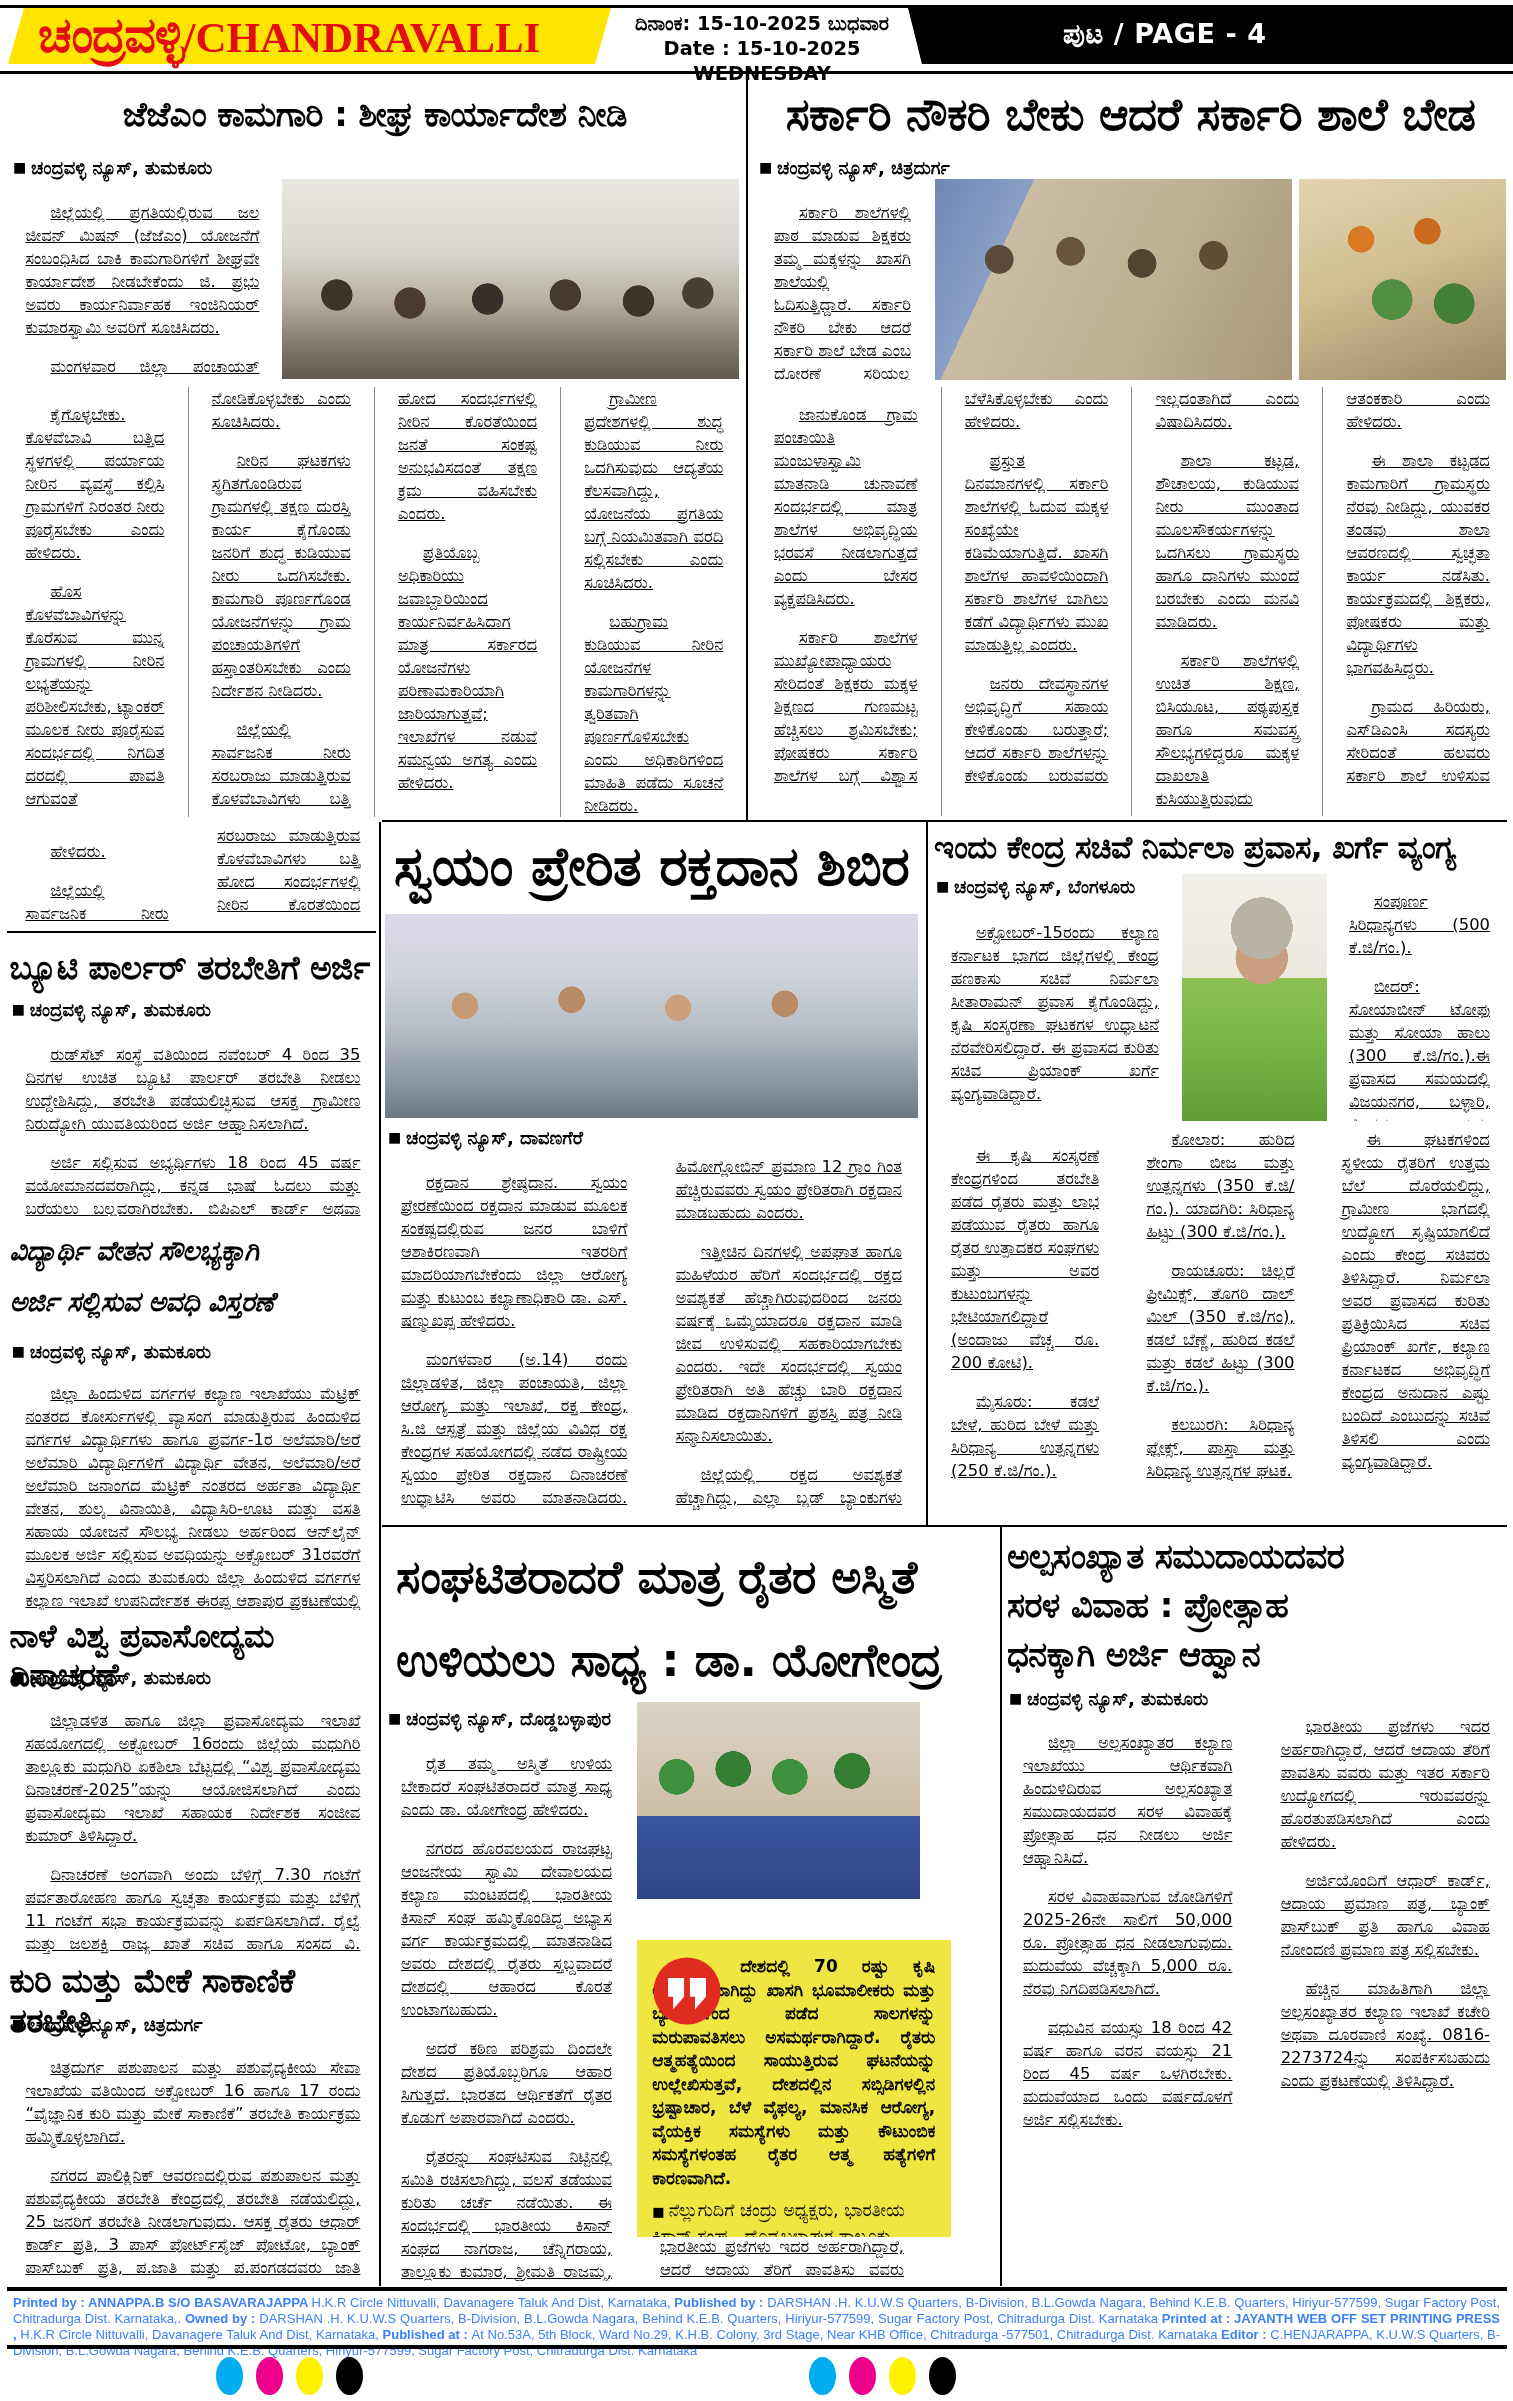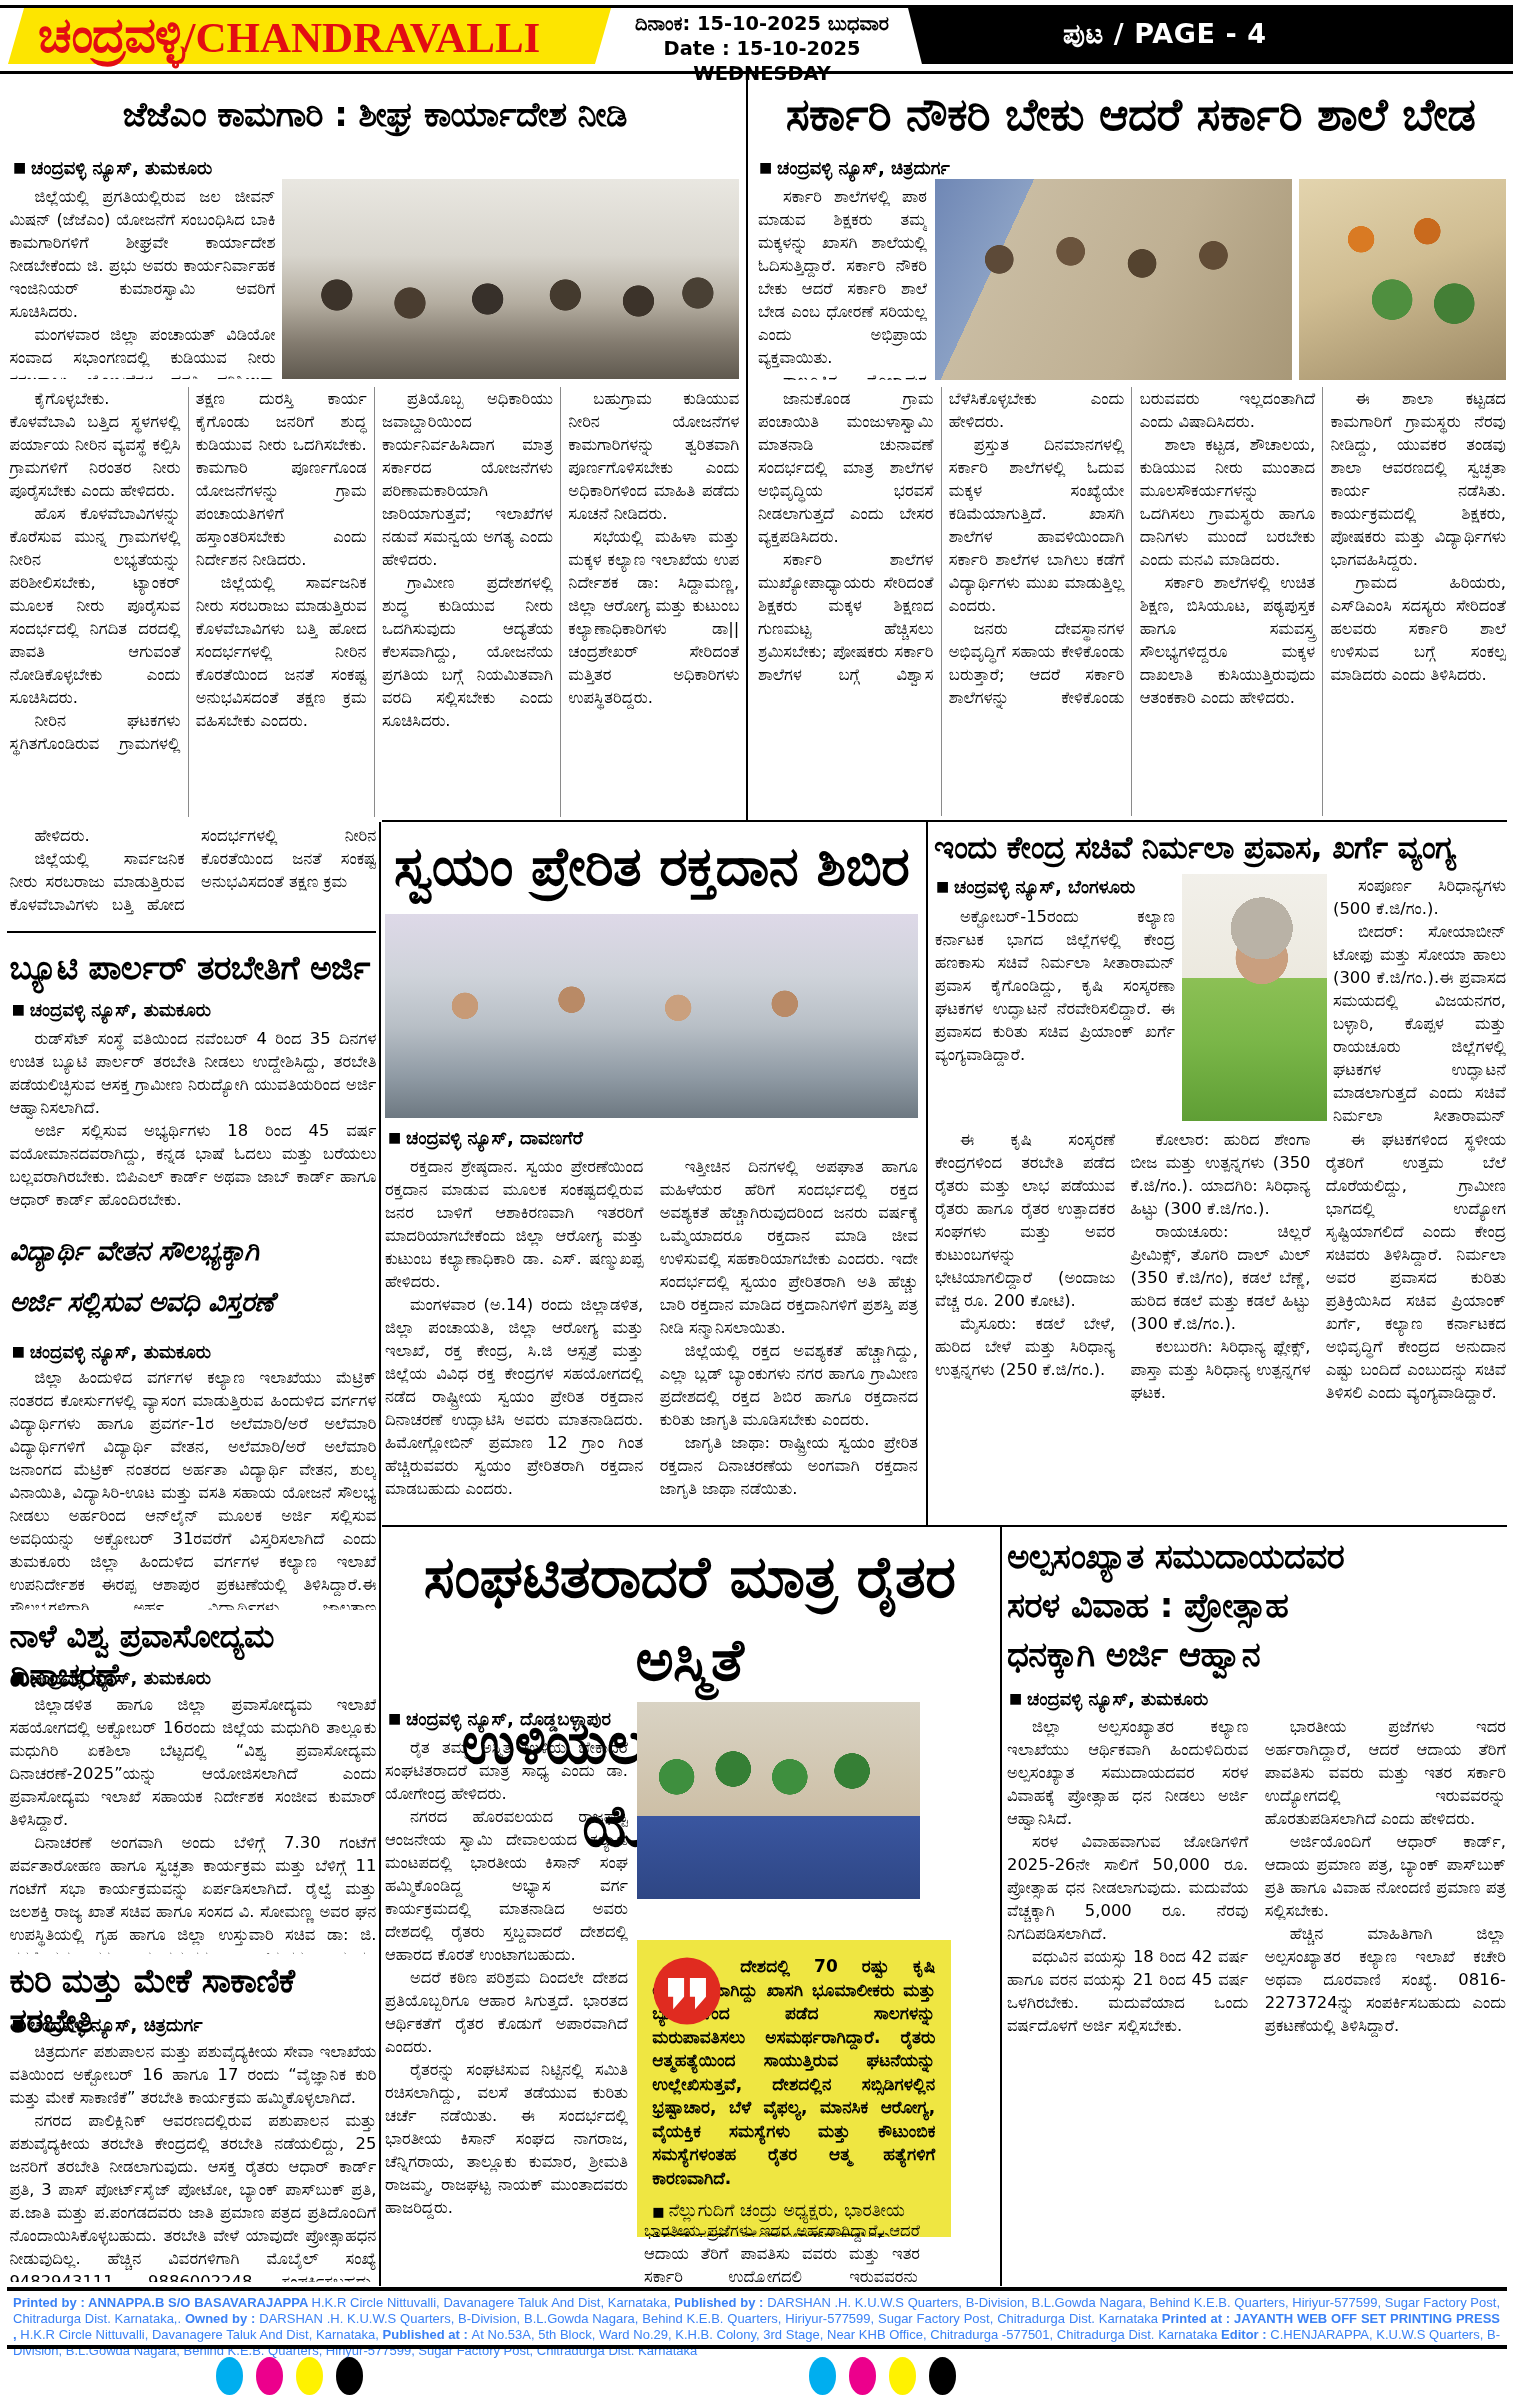--- a/index.html
+++ b/index.html
@@ -21,21 +21,21 @@
     transform:skewX(14deg);transform-origin:0 0;}
   .band-label{position:absolute;left:1063px;top:10.6px;color:#fff;font-weight:700;font-size:27px;
     letter-spacing:0.6px;}
   
   .vrule,.hrule{position:absolute;background:#000;}
   
   .hl{font-weight:800;color:#000;letter-spacing:-0.6px;}
   .byline{font-weight:700;font-size:18px;}
   .byline::before{content:"■ ";font-size:14px;vertical-align:1.8px;}
   .bodytxt{font-size:16.4px;line-height:23px;text-align:justify;overflow:hidden;}
-  .bodytxt p{margin:0;text-indent:25px;}
+  .bodytxt p{margin:16px;text-indent:25px;text-decoration:underline;}
   .cols-4{columns:4;column-gap:15.3px;column-rule:0.6px solid #8a8a8a;}
   .cols-3{columns:3;column-gap:15.3px;}
   .cols-2{columns:2;column-gap:16.4px;}
   .abs{position:absolute;}
   
   .photo{position:absolute;overflow:hidden;}
   .ph-meeting{background:
     radial-gradient(circle at 12% 58%, #3c332a 0 15.3px, transparent 16px),
     radial-gradient(circle at 28% 62%, #4a3d30 0 15.3px, transparent 16px),
     radial-gradient(circle at 45% 60%, #37302a 0 15.3px, transparent 16px),
@@ -220,21 +220,21 @@
         <p>ಈ ಕೃಷಿ ಸಂಸ್ಕರಣೆ ಕೇಂದ್ರಗಳಿಂದ ತರಬೇತಿ ಪಡೆದ ರೈತರು ಮತ್ತು ಲಾಭ ಪಡೆಯುವ ರೈತರು ಹಾಗೂ ರೈತರ ಉತ್ಪಾದಕರ ಸಂಘಗಳು ಮತ್ತು ಅವರ ಕುಟುಂಬಗಳನ್ನು ಭೇಟಿಯಾಗಲಿದ್ದಾರೆ (ಅಂದಾಜು ವೆಚ್ಚ ರೂ. 200 ಕೋಟಿ).</p>
         <p>ಮೈಸೂರು: ಕಡಲೆ ಬೇಳೆ, ಹುರಿದ ಬೇಳೆ ಮತ್ತು ಸಿರಿಧಾನ್ಯ ಉತ್ಪನ್ನಗಳು (250 ಕೆ.ಜಿ/ಗಂ.).</p>
         <p>ಕೋಲಾರ: ಹುರಿದ ಶೇಂಗಾ ಬೀಜ ಮತ್ತು ಉತ್ಪನ್ನಗಳು (350 ಕೆ.ಜಿ/ಗಂ.). ಯಾದಗಿರಿ: ಸಿರಿಧಾನ್ಯ ಹಿಟ್ಟು (300 ಕೆ.ಜಿ/ಗಂ.).</p>
         <p>ರಾಯಚೂರು: ಚಿಲ್ಲರೆ ಪ್ರೀಮಿಕ್ಸ್, ತೊಗರಿ ದಾಲ್ ಮಿಲ್ (350 ಕೆ.ಜಿ/ಗಂ), ಕಡಲೆ ಬೆಣ್ಣೆ, ಹುರಿದ ಕಡಲೆ ಮತ್ತು ಕಡಲೆ ಹಿಟ್ಟು (300 ಕೆ.ಜಿ/ಗಂ.).</p>
         <p>ಕಲಬುರಗಿ: ಸಿರಿಧಾನ್ಯ ಫ್ಲೇಕ್ಸ್, ಪಾಸ್ತಾ ಮತ್ತು ಸಿರಿಧಾನ್ಯ ಉತ್ಪನ್ನಗಳ ಘಟಕ.</p>
         <p>ಈ ಘಟಕಗಳಿಂದ ಸ್ಥಳೀಯ ರೈತರಿಗೆ ಉತ್ತಮ ಬೆಲೆ ದೊರೆಯಲಿದ್ದು, ಗ್ರಾಮೀಣ ಭಾಗದಲ್ಲಿ ಉದ್ಯೋಗ ಸೃಷ್ಟಿಯಾಗಲಿದೆ ಎಂದು ಕೇಂದ್ರ ಸಚಿವರು ತಿಳಿಸಿದ್ದಾರೆ. ನಿರ್ಮಲಾ ಅವರ ಪ್ರವಾಸದ ಕುರಿತು ಪ್ರತಿಕ್ರಿಯಿಸಿದ ಸಚಿವ ಪ್ರಿಯಾಂಕ್ ಖರ್ಗೆ, ಕಲ್ಯಾಣ ಕರ್ನಾಟಕದ ಅಭಿವೃದ್ಧಿಗೆ ಕೇಂದ್ರದ ಅನುದಾನ ಎಷ್ಟು ಬಂದಿದೆ ಎಂಬುದನ್ನು ಸಚಿವೆ ತಿಳಿಸಲಿ ಎಂದು ವ್ಯಂಗ್ಯವಾಡಿದ್ದಾರೆ.</p>
       </div>
   </section>
 
   <section>
-    <div class="abs hl" style="left:384px;top:1536px;width:611px;font-size:58px;line-height:83px;text-align:center;">
+    <div class="abs hl" style="left:396px;top:1536px;width:611px;font-size:46px;line-height:83px;">
       <div>ಸಂಘಟಿತರಾದರೆ ಮಾತ್ರ ರೈತರ ಅಸ್ಮಿತೆ</div>
       <div>ಉಳಿಯಲು ಸಾಧ್ಯ : ಡಾ. ಯೋಗೇಂದ್ರ</div>
     </div>
     <div class="abs byline" style="left:388px;top:1708px;">ಚಂದ್ರವಳ್ಳಿ ನ್ಯೂಸ್, ದೊಡ್ಡಬಳ್ಳಾಪುರ</div>
     <div class="abs bodytxt" style="left:385px;top:1736px;width:243px;height:545px;">
         <p>ರೈತ ತಮ್ಮ ಅಸ್ಮಿತೆ ಉಳಿಯ ಬೇಕಾದರೆ ಸಂಘಟಿತರಾದರೆ ಮಾತ್ರ ಸಾಧ್ಯ ಎಂದು ಡಾ. ಯೋಗೇಂದ್ರ ಹೇಳಿದರು.</p>
         <p>ನಗರದ ಹೊರವಲಯದ ರಾಜಘಟ್ಟ ಆಂಜನೇಯ ಸ್ವಾಮಿ ದೇವಾಲಯದ ಕಲ್ಯಾಣ ಮಂಟಪದಲ್ಲಿ ಭಾರತೀಯ ಕಿಸಾನ್ ಸಂಘ ಹಮ್ಮಿಕೊಂಡಿದ್ದ ಅಭ್ಯಾಸ ವರ್ಗ ಕಾರ್ಯಕ್ರಮದಲ್ಲಿ ಮಾತನಾಡಿದ ಅವರು ದೇಶದಲ್ಲಿ ರೈತರು ಸ್ತಬ್ದವಾದರೆ ದೇಶದಲ್ಲಿ ಆಹಾರದ ಕೊರತೆ ಉಂಟಾಗಬಹುದು.</p>
         <p>ಅದರೆ ಕಠಿಣ ಪರಿಶ್ರಮ ದಿಂದಲೇ ದೇಶದ ಪ್ರತಿಯೊಬ್ಬರಿಗೂ ಆಹಾರ ಸಿಗುತ್ತದೆ. ಭಾರತದ ಆರ್ಥಿಕತೆಗೆ ರೈತರ ಕೊಡುಗೆ ಅಪಾರವಾಗಿದೆ ಎಂದರು.</p>
         <p>ರೈತರನ್ನು ಸಂಘಟಿಸುವ ನಿಟ್ಟಿನಲ್ಲಿ ಸಮಿತಿ ರಚಿಸಲಾಗಿದ್ದು, ವಲಸೆ ತಡೆಯುವ ಕುರಿತು ಚರ್ಚೆ ನಡೆಯಿತು. ಈ ಸಂದರ್ಭದಲ್ಲಿ ಭಾರತೀಯ ಕಿಸಾನ್ ಸಂಘದ ನಾಗರಾಜ, ಚೆನ್ನಿಗರಾಯ, ತಾಲ್ಲೂಕು ಕುಮಾರ, ಶ್ರೀಮತಿ ರಾಜಮ್ಮ, ರಾಜಘಟ್ಟ ನಾಯಕ್ ಮುಂತಾದವರು ಹಾಜರಿದ್ದರು.</p>
       </div>

